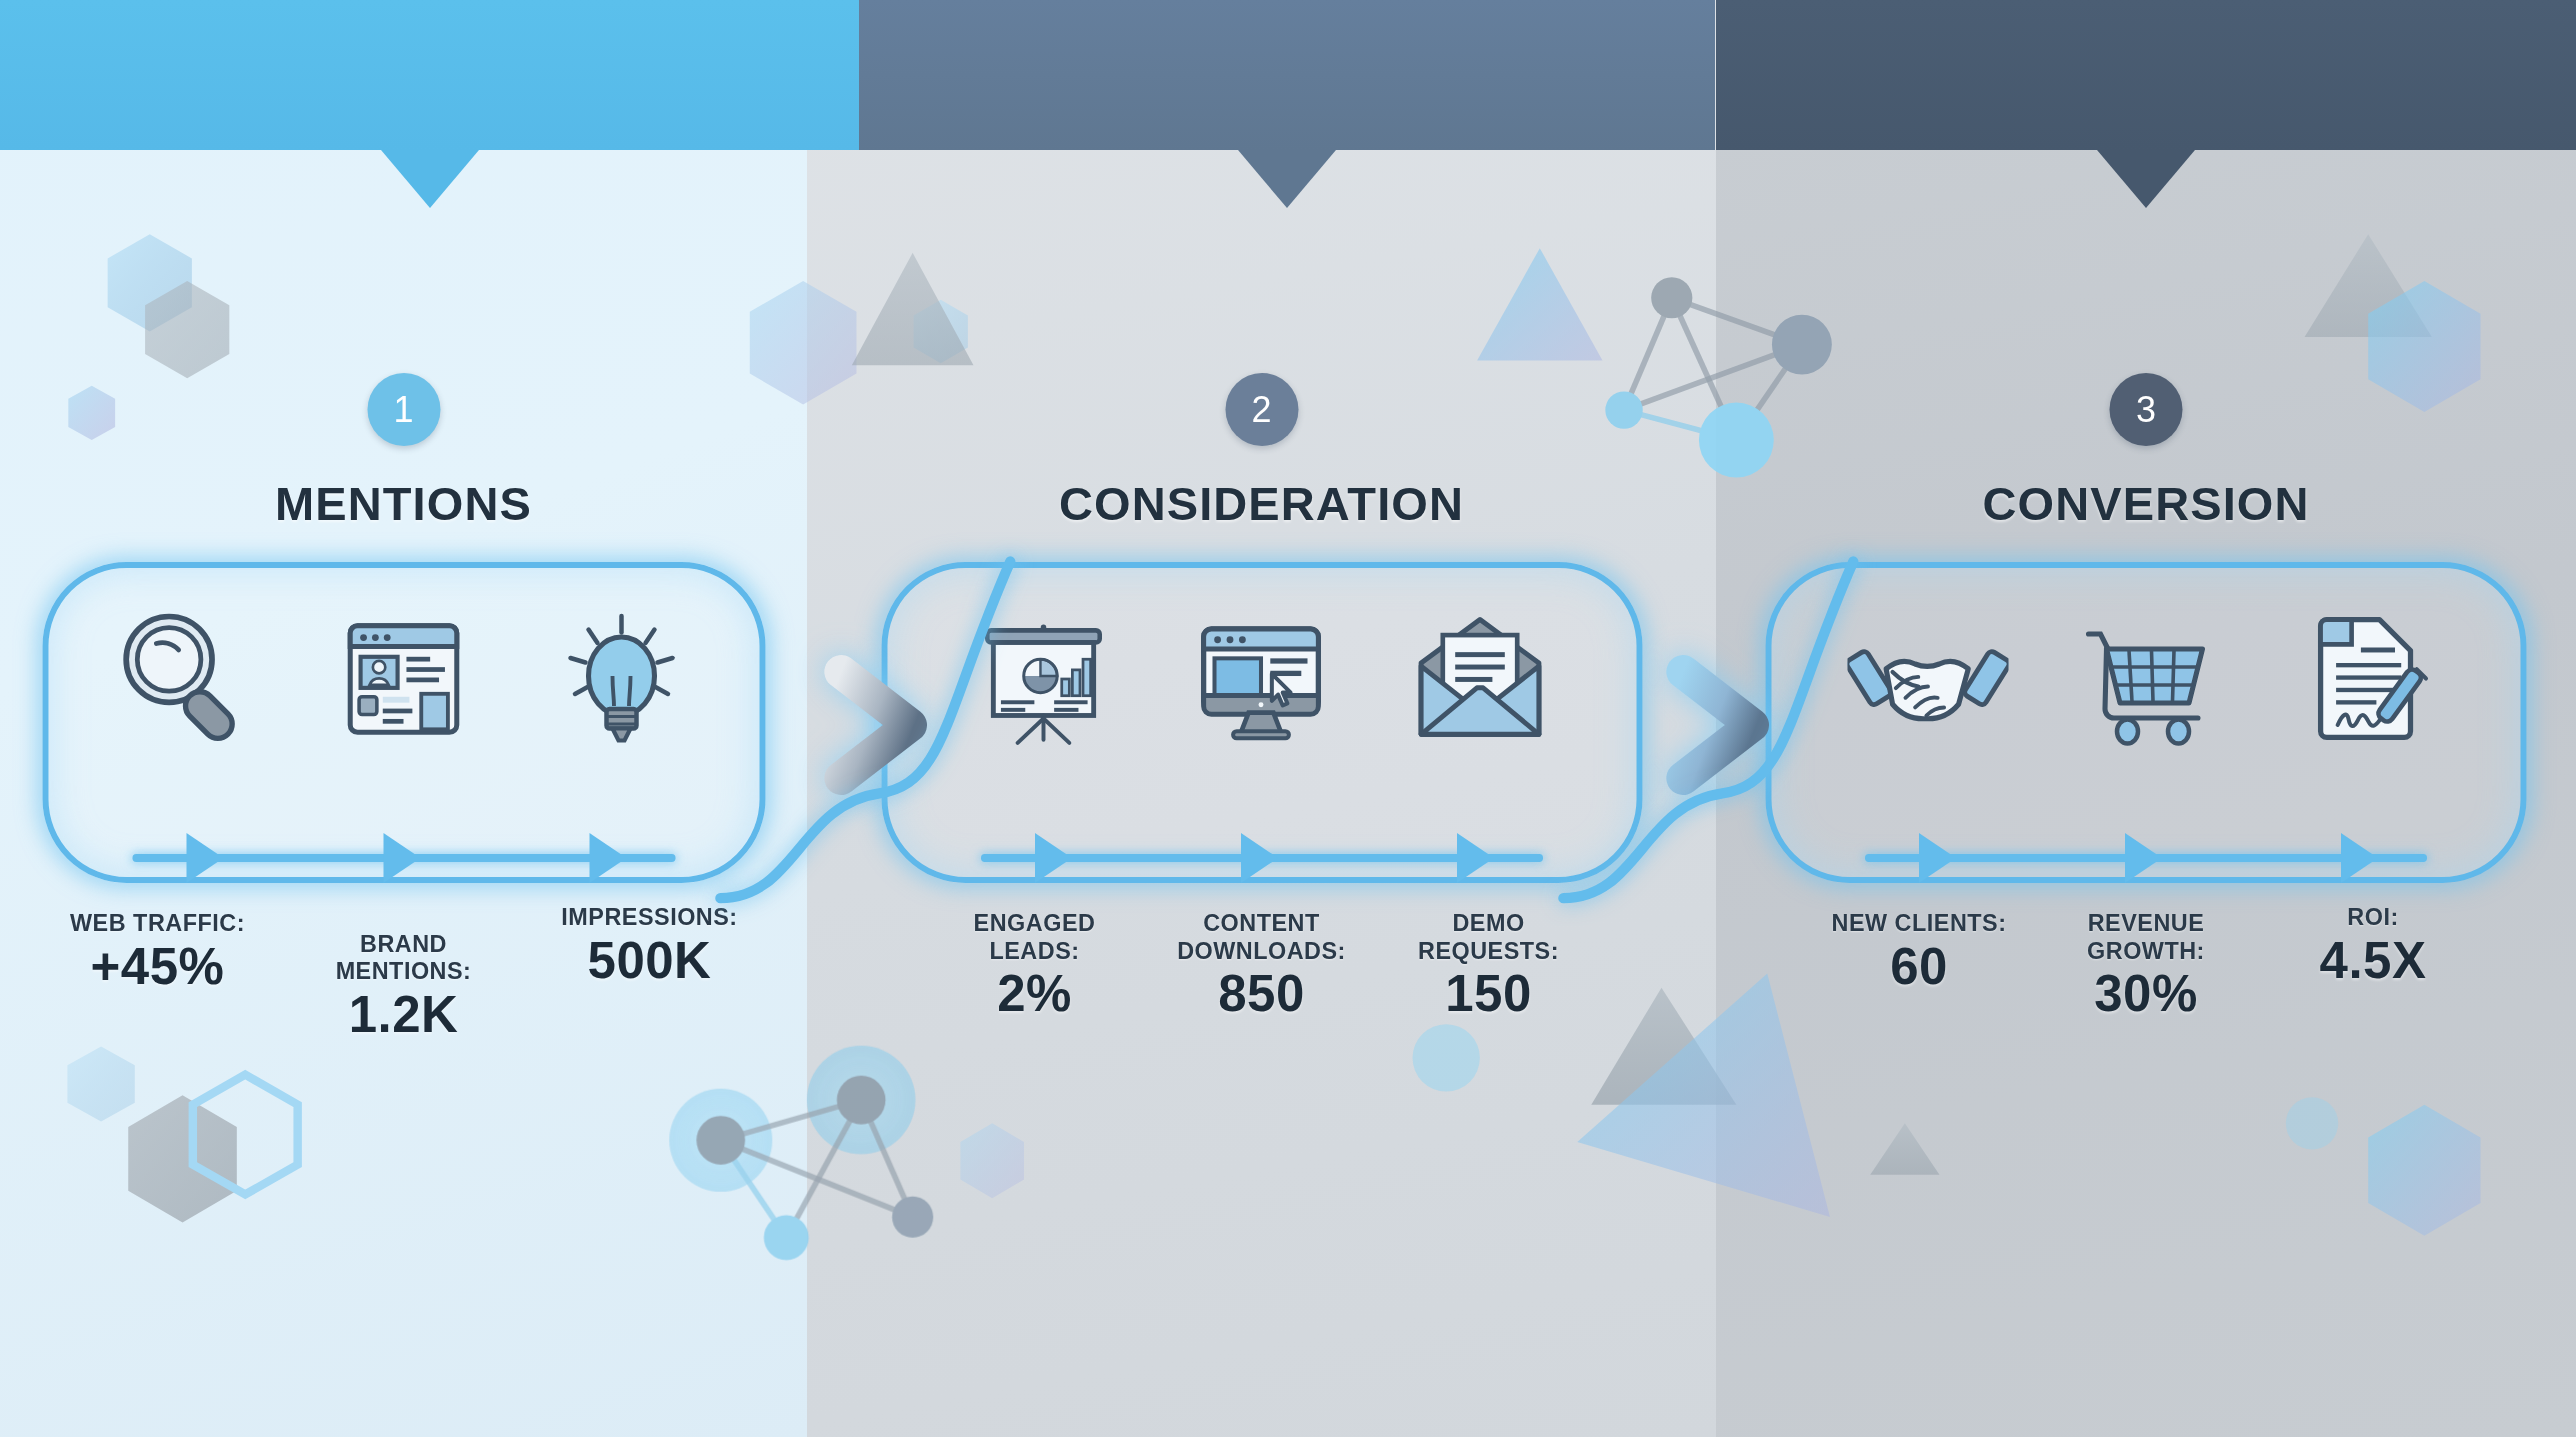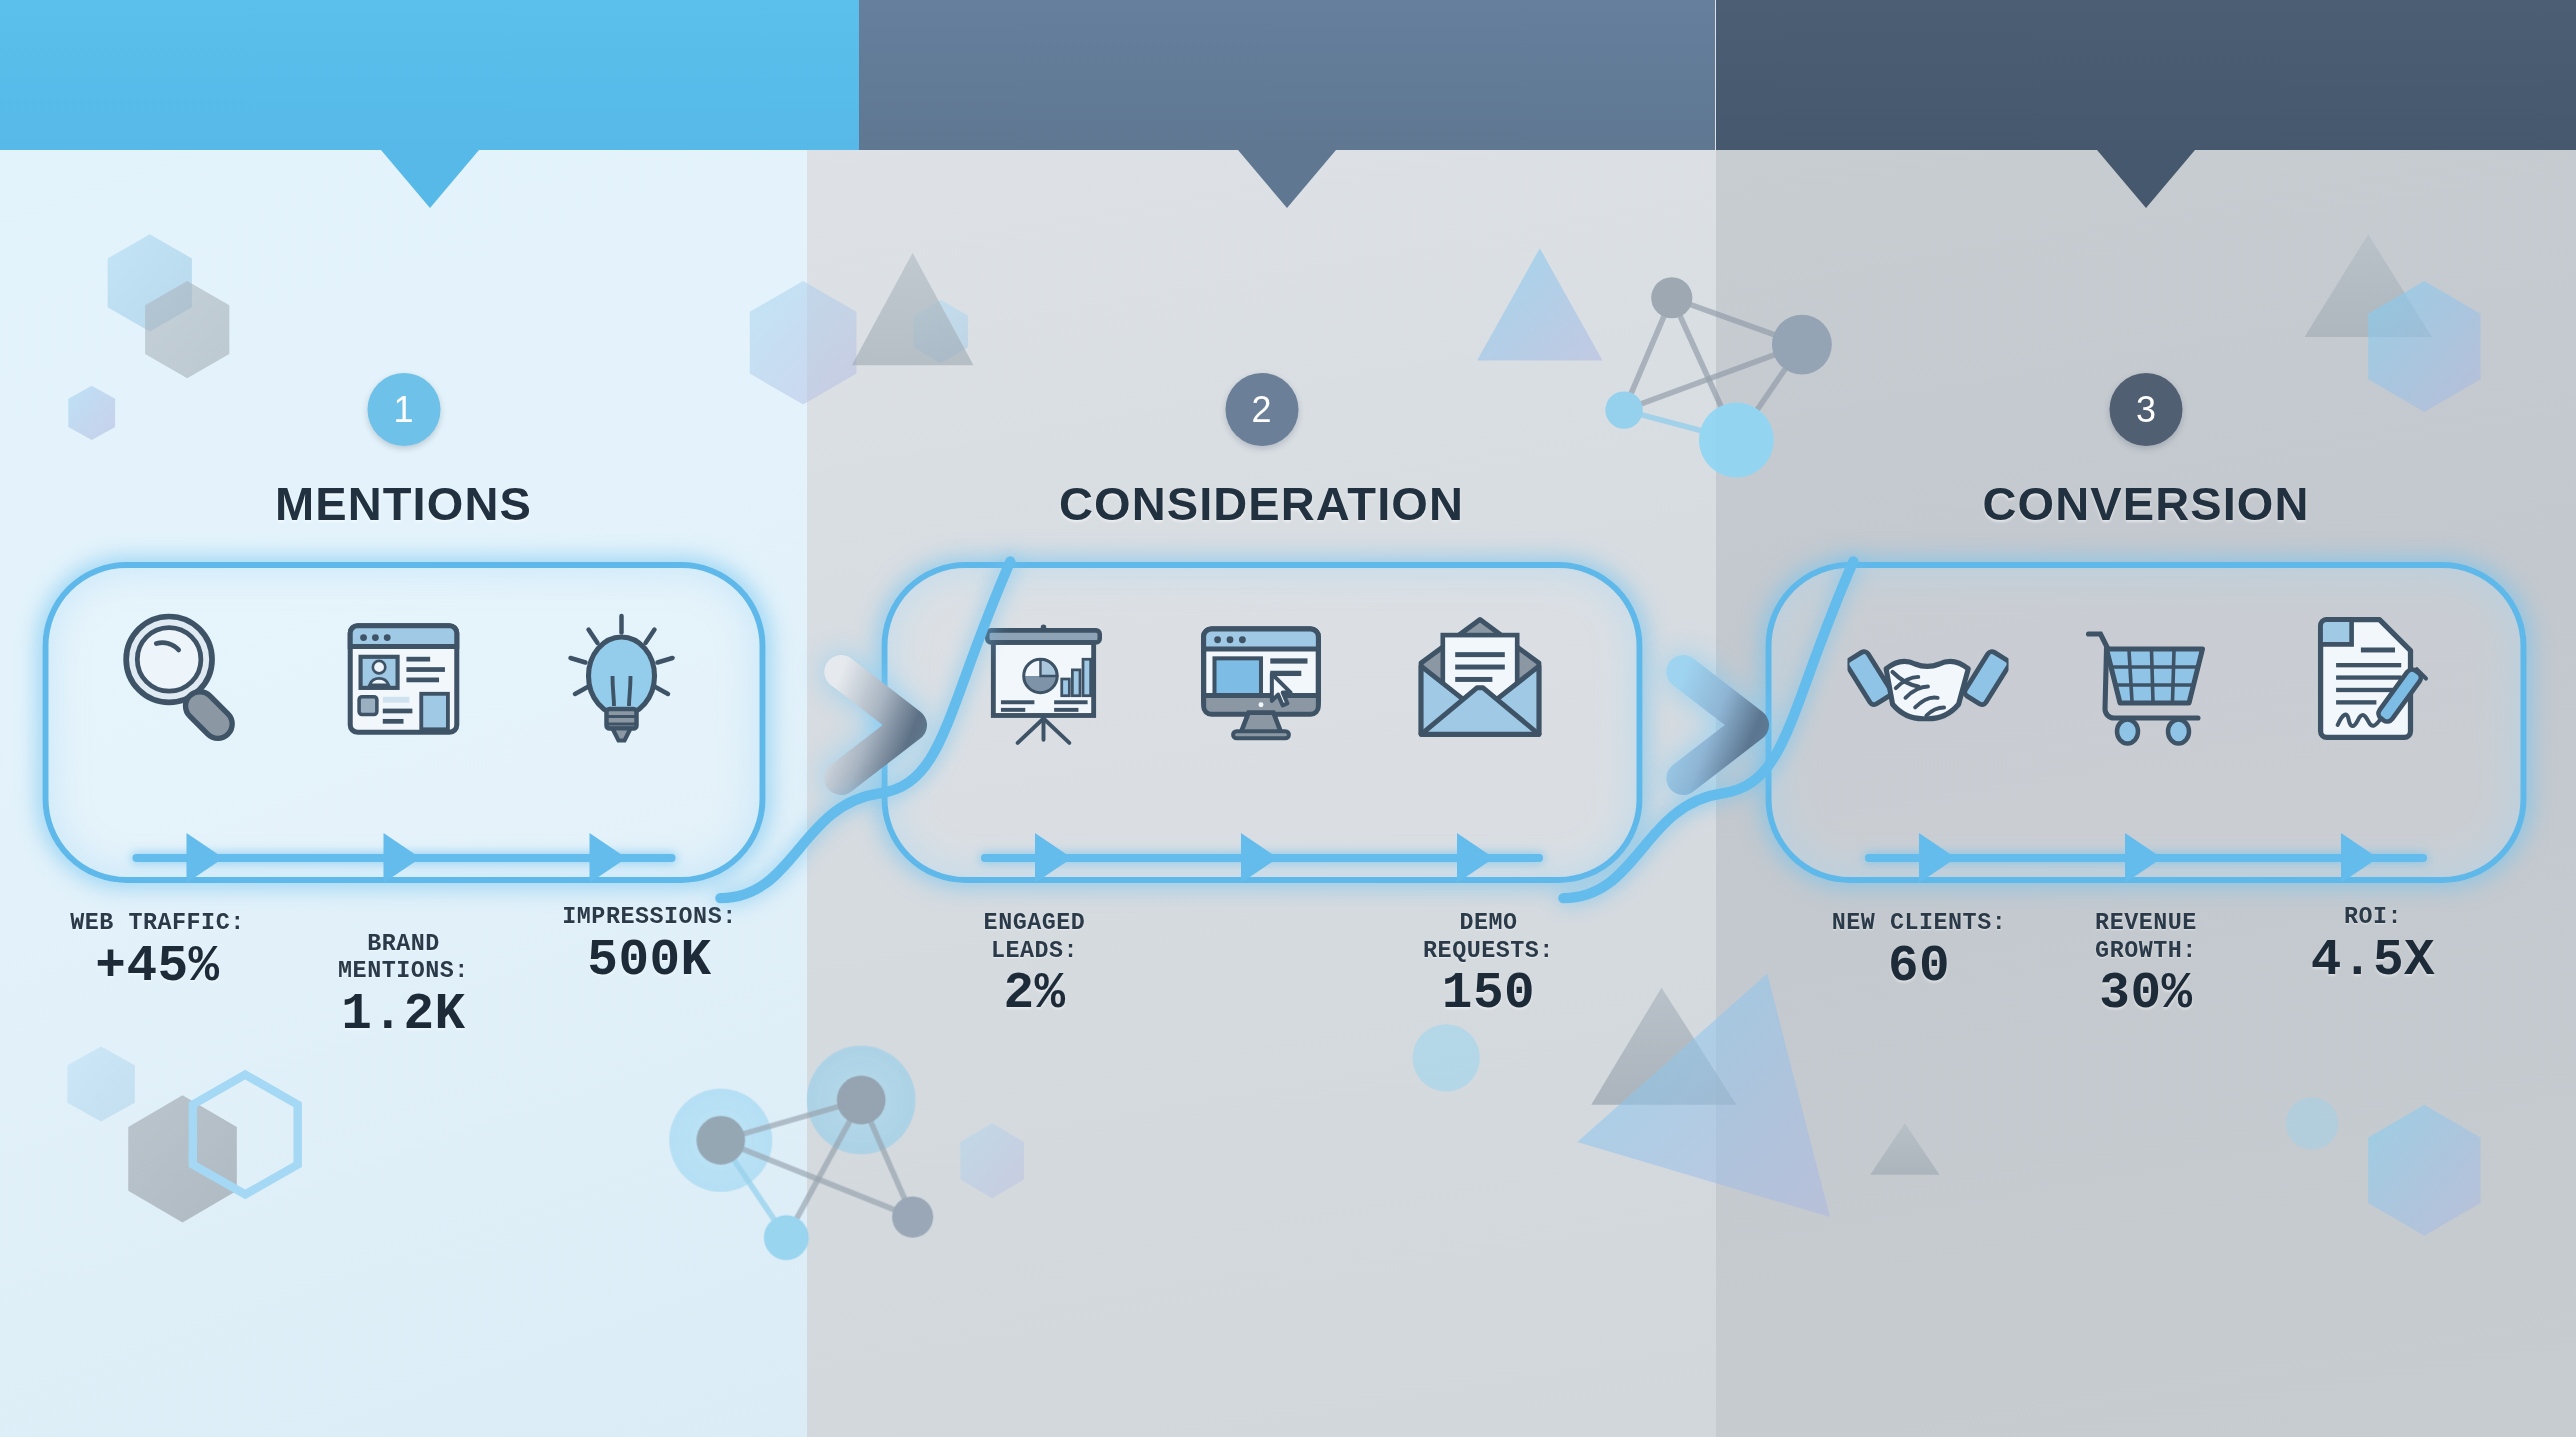--- a/index.html
+++ b/index.html
@@ -89,21 +89,21 @@
   .c2 .track,.c3 .track{width:562px;}
   .track .head{
     position:absolute;top:-21.5px;width:0;height:0;
     border-top:25px solid transparent;border-bottom:25px solid transparent;
     border-left:37px solid #63bcec;
   }
 
   
   .metrics{
     position:absolute;top:910px;left:50%;transform:translateX(-50%);
-    width:693px;display:flex;justify-content:space-between;align-items:flex-start;font-family:Liberation Mono, monospace;
+    width:693px;display:flex;justify-content:space-between;align-items:flex-start;
   }
   .c2 .metrics,.c3 .metrics{width:655px;justify-content:space-between;}
   .metric{width:201px;text-align:center;}
   .metric .lbl{
     display:block;color:#2b3a49;font-size:23.4px;font-weight:700;
     letter-spacing:0.5px;line-height:1.18;text-transform:uppercase;
     text-shadow:0 0.9px 1.9px rgba(255,255,255,.5);
   }
   .metric .val{
     display:block;margin-top:1.9px;color:#1d2b38;
@@ -375,20 +375,24 @@
       <div class="head" style="left:260px;"></div>
       <div class="head" style="left:476px;"></div>
     </div>
 
     <div class="metrics">
       <div class="metric m1">
         <span class="lbl">ENGAGED LEADS:</span>
         <span class="val">2%</span>
       </div>
       <div class="metric m1">
+        <span class="lbl">CONTENT DOWNLOADS:</span>
+        <span class="val">850</span>
+      </div>
+      <div class="metric m1">
         <span class="lbl">DEMO REQUESTS:</span>
         <span class="val">150</span>
       </div>
     </div>
   </div>
 
   <div class="col c3">
     <div class="badge" style="background:#515f73;">
       <span>3</span>
     </div>

